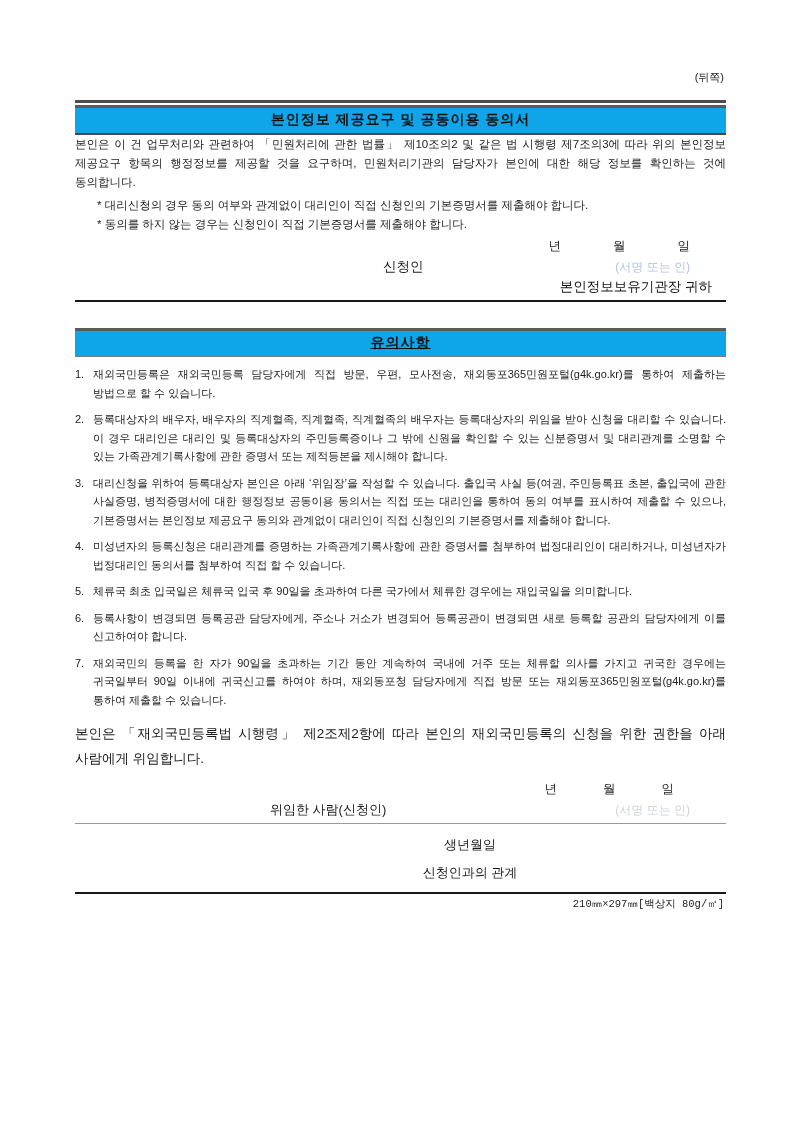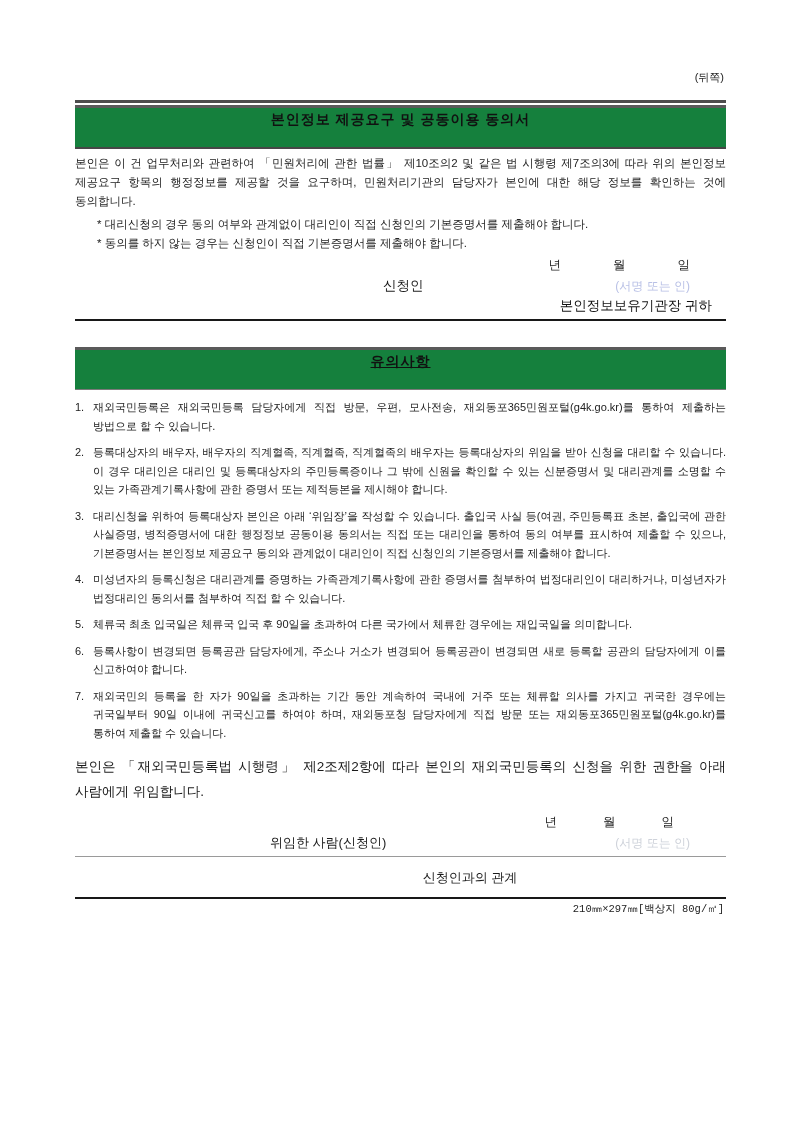--- a/index.html
+++ b/index.html
@@ -13,36 +13,35 @@
   }
   .sheet { position: absolute; left: 75px; top: 70px; width: 651px; }
 
   .back-label { text-align: right; font-size: 11px; color: #222; padding-right: 2px; margin-bottom: 15px; }
 
   .page-top-rule { border-top: 3px solid #4d4d4d; margin-bottom: 2px; }
 
   .section-bar {
     border-top: 3px solid #5a5a5a;
     border-bottom: 2px solid #474747;
-    background: #15803d;
+    background: #0ea5e9;
     text-align: center;
     font-weight: bold;
     font-size: 14px;
     letter-spacing: 1px;
-    padding: 3px 0 18px 0;
+    padding: 3px 0 4px 0;
     color: #111;
   }
   .section-bar.light-bottom { border-bottom: 1px solid #7a7a7a; text-decoration: underline; }
 
   .consent-body {
     font-size: 11.5px;
     line-height: 19px;
     text-align: justify;
     word-break: keep-all;
-    margin-top: 5px;
     color: #222;
   }
   .consent-notes { margin-top: 4px; }
   .consent-note {
     font-size: 11.5px;
     line-height: 19px;
     padding-left: 22px;
     color: #222;
   }
 
@@ -200,20 +199,24 @@
       <span class="d">월</span>
       <span class="d">일</span>
     </div>
     <div class="poa-delegator-row">
       <span class="delegator">위임한 사람(신청인)</span>
       <span class="sign sign-gray">(서명 또는 인)</span>
     </div>
     <div class="poa-fields">
       <div class="poa-field-row">
         <span class="left-cell"></span>
+        <span class="field-cell">생년월일</span>
+      </div>
+      <div class="poa-field-row">
+        <span class="left-cell"></span>
         <span class="field-cell">신청인과의 관계</span>
       </div>
     </div>
     <div class="poa-bottom-rule"></div>
     <div class="paper-spec">210㎜×297㎜[백상지 80g/㎡]</div>
   </div>
 
 </div>
 
 </body></html>

